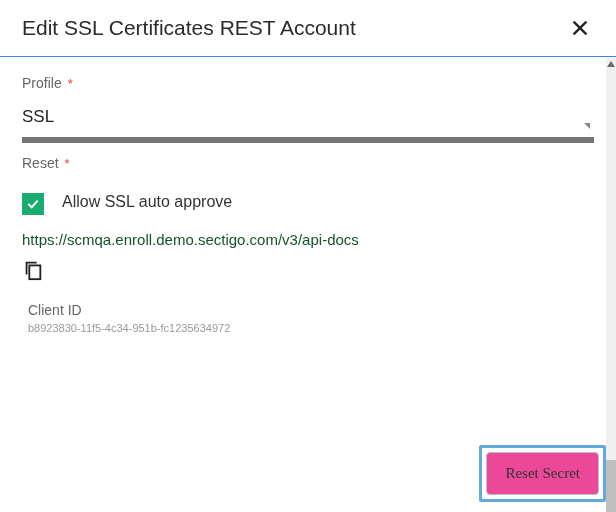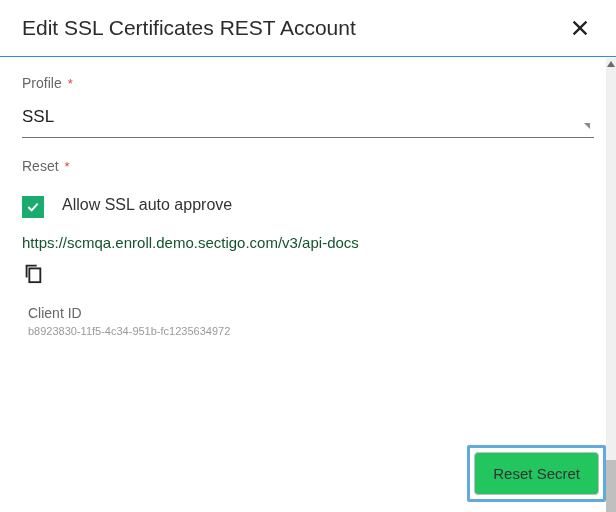--- a/index.html
+++ b/index.html
@@ -38,37 +38,37 @@
       justify-content: center;
       color: #222;
     }
     .content {
       padding: 18px 22px 18px 22px;
       position: relative;
       height: calc(100% - 60px);
       overflow-y: auto;
     }
     .field {
-      margin-bottom: 20px;
+      margin-bottom: 12px;
     }
     .field-label {
       font-size: 14px;
       color: #666;
       margin-bottom: 10px;
       display: flex;
       align-items: center;
       gap: 6px;
     }
     .asterisk {
       color: #e63946;
       font-size: 13px;
     }
     .select-wrap {
       position: relative;
-      border-bottom: 1px solid #737373;
+      border-bottom: 6px solid #737373;
       padding: 6px 0 10px 0;
       cursor: pointer;
     }
     .select-value {
       font-size: 17px;
       color: #222;
     }
     .select-caret {
       position: absolute;
       right: 4px;
@@ -123,27 +123,28 @@
     }
     .reset-btn-wrap {
       position: absolute;
       right: 10px;
       bottom: 10px;
       border: 3px solid #62a9dd;
       padding: 4px;
       border-radius: 2px;
     }
     .reset-btn {
-      background: #22c55e;
+      background: #ec4899;
       border: 1px solid #bfbfbf;
       border-radius: 4px;
       padding: 12px 18px;
       font-size: 15px;
       color: #333;
       cursor: pointer;
+      font-family: Liberation Serif, serif;
     }
     .scrollbar-track {
       position: absolute;
       right: 0;
       top: 58px;
       width: 10px;
       height: calc(100% - 58px);
       background: #f0f0f0;
     }
     .scrollbar-arrow-up {

